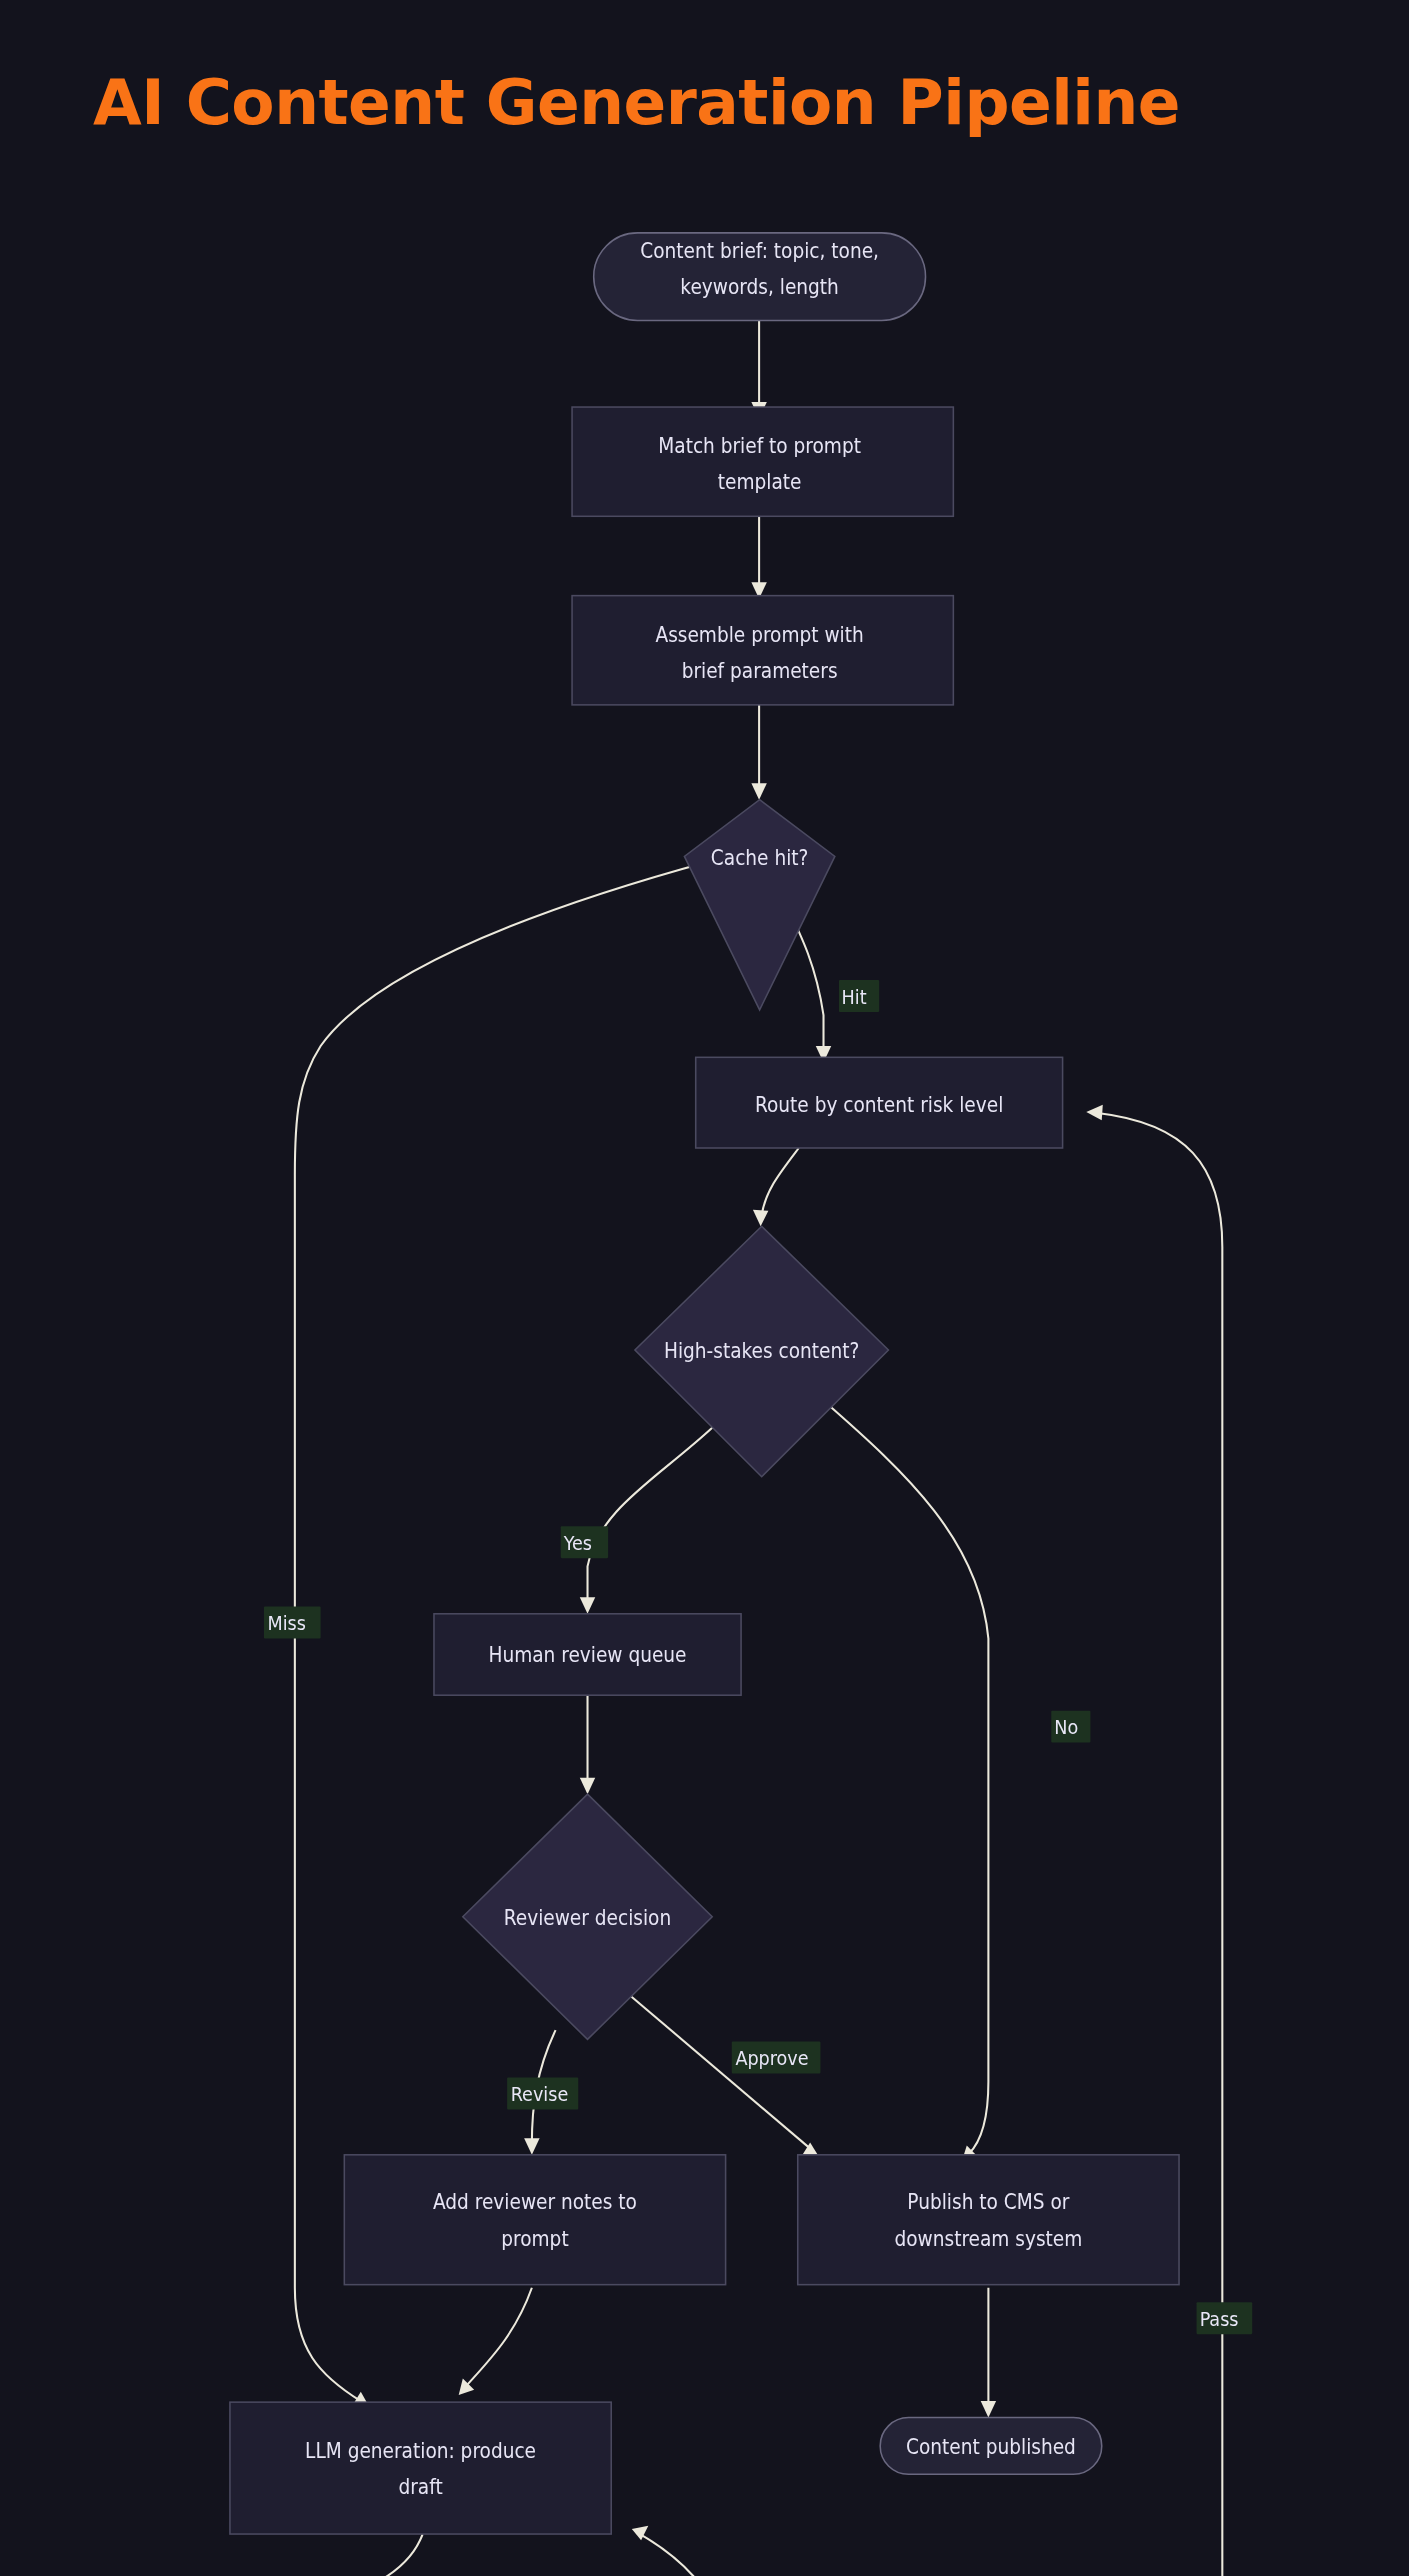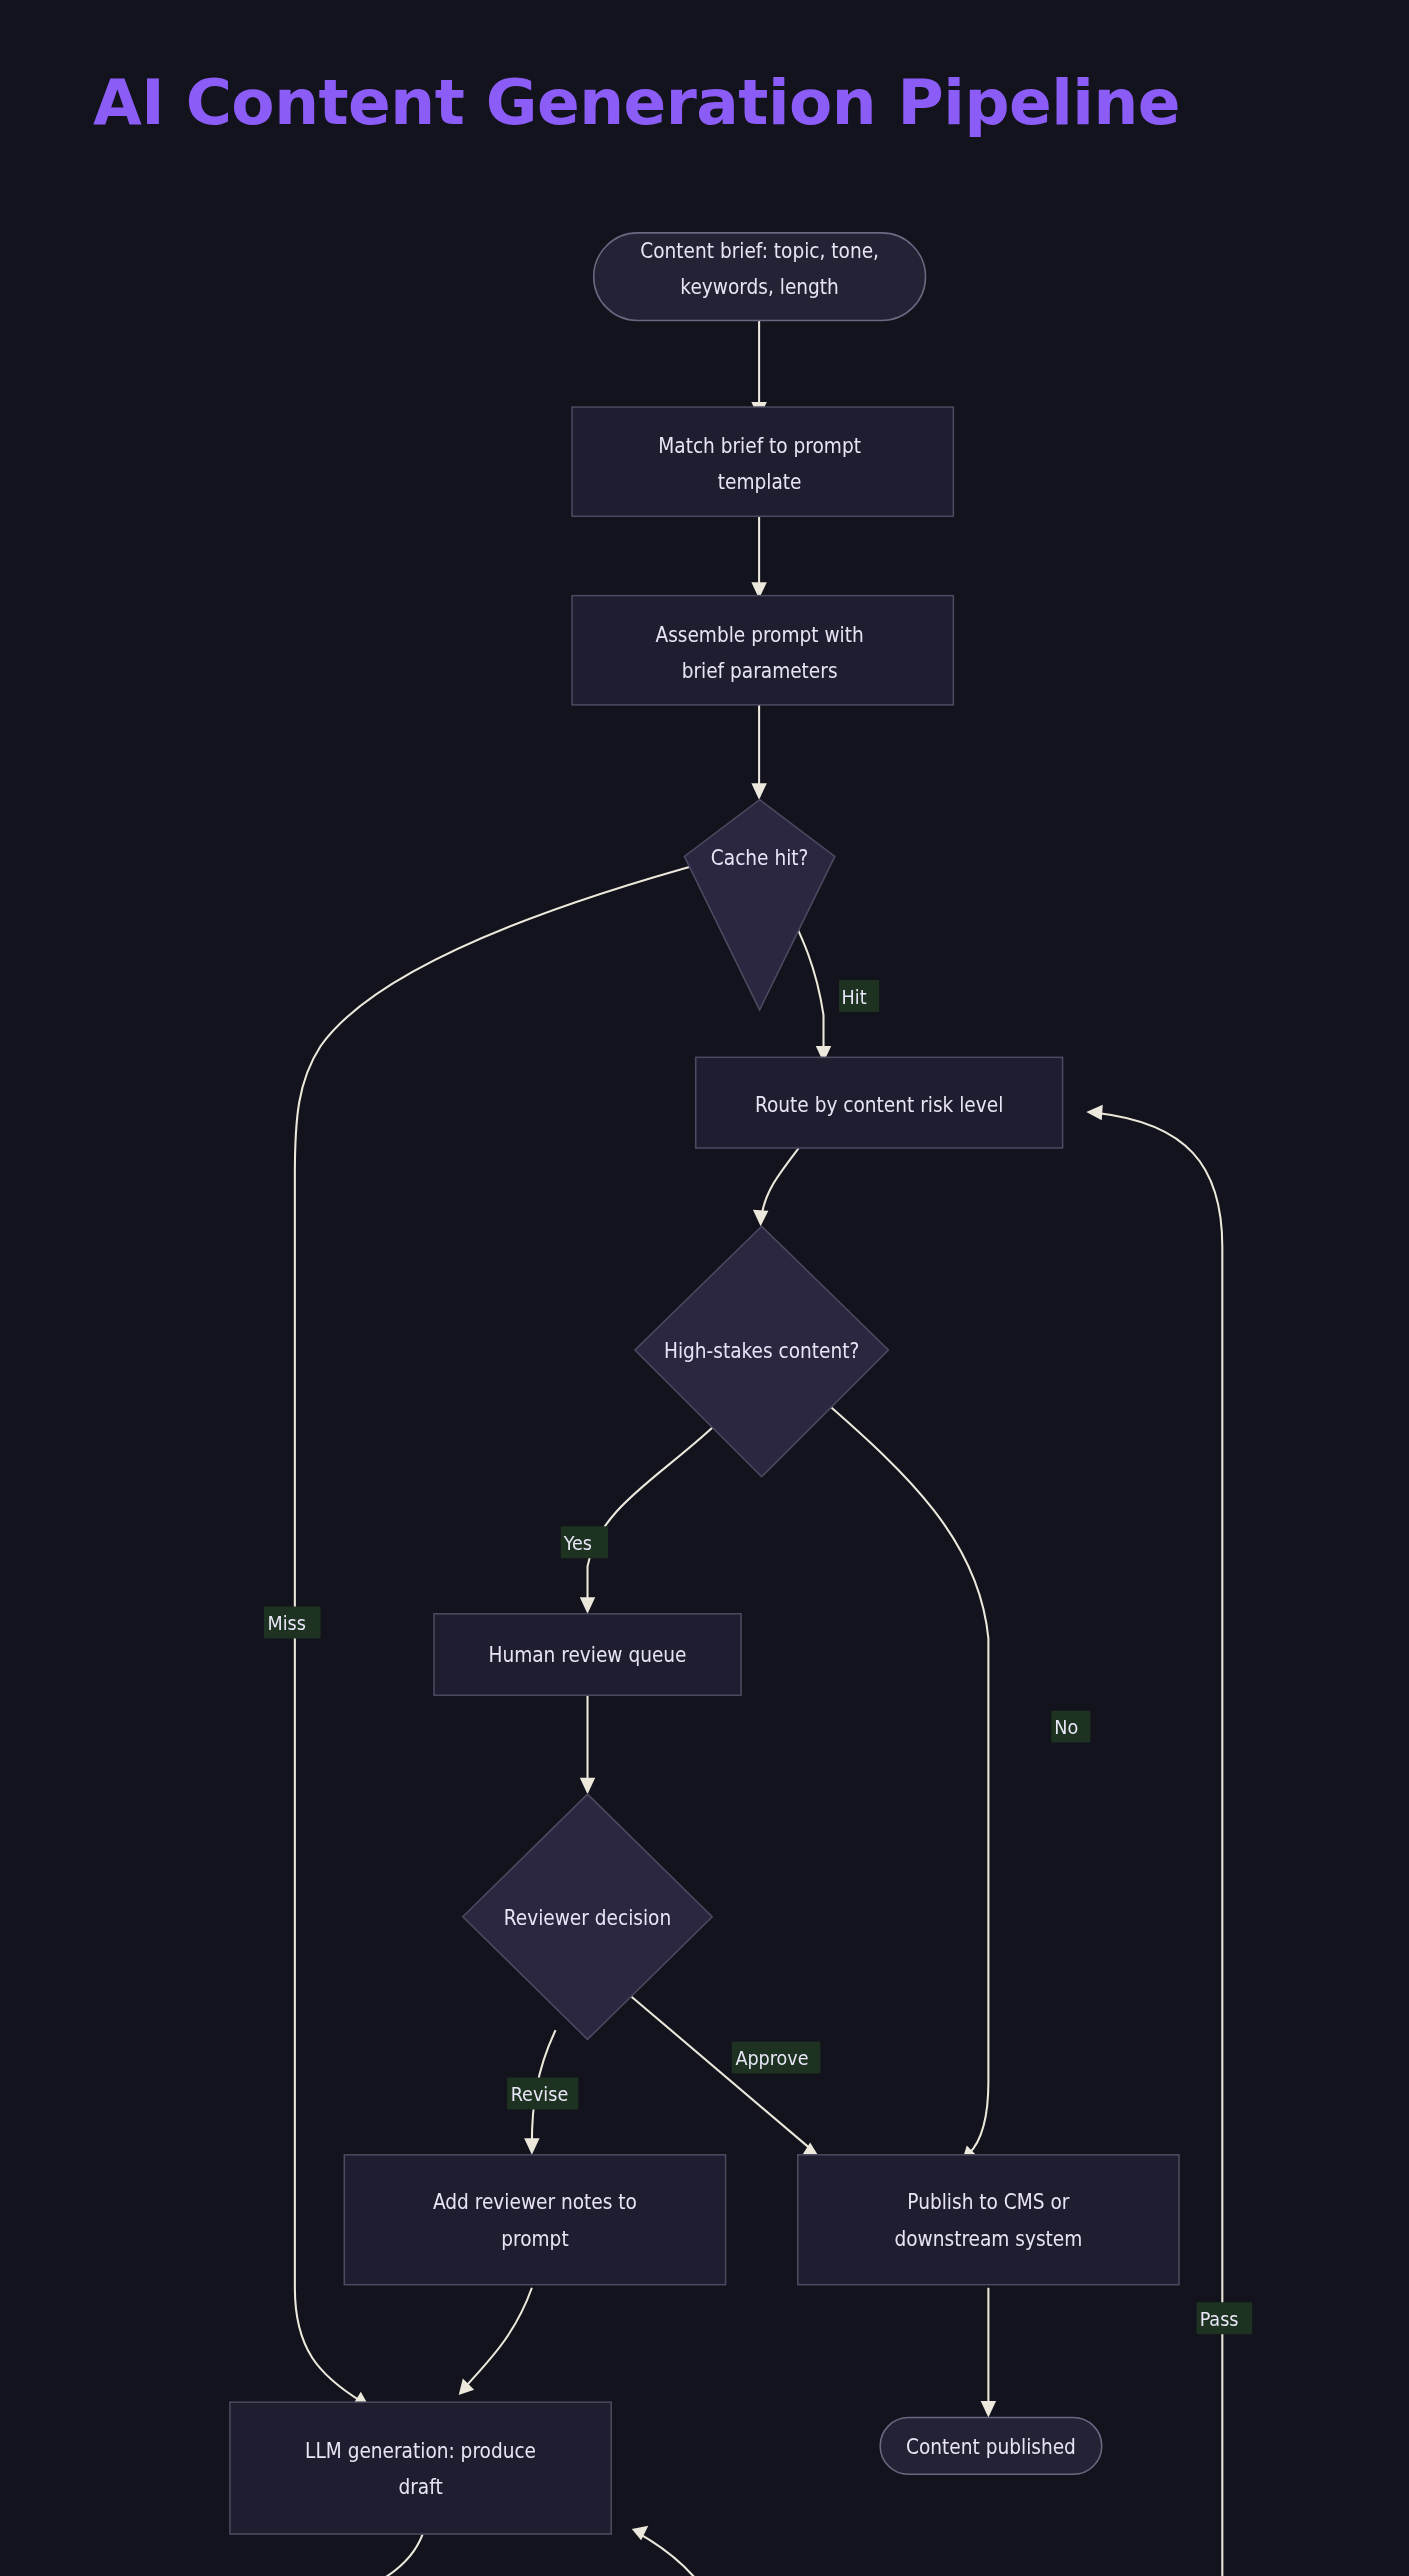--- a/index.html
+++ b/index.html
@@ -1,21 +1,21 @@
 <!DOCTYPE html>
 <html style="font-size:8.2px"><head>
 <meta charset="utf-8">
 <style>
   html,body{margin:0;padding:0;background:#13131d;}
   body{width:1410px;height:4018px;position:relative;overflow:hidden;
        font-family:"DejaVu Sans Condensed","Liberation Sans",sans-serif;}
   #canvas{position:absolute;inset:0;width:1410px;height:4018px;}
   .title{
     position:absolute;left:93px;top:66px;width:1236px;
-    font-size:63px;font-weight:bold;color:#8b5cf6;letter-spacing:-0.5px;
+    font-size:63px;font-weight:bold;color:#f97316;letter-spacing:-0.5px;
     font-family:"DejaVu Sans","Liberation Sans",sans-serif;
   }
   svg text{font-family:"DejaVu Sans Condensed","Liberation Sans",sans-serif;}
   .nodeText{fill:#e7e5f5;font-size:40px;}
   .edgeLabelText{fill:#e9e7f7;font-size:38px;}
   .shape-rect{fill:#1f1e30;stroke:#4b4a60;stroke-width:3;}
   .shape-stadium{fill:#242336;stroke:#6a6880;stroke-width:3;}
   .shape-diamond{fill:#2b2740;stroke:#4b4a60;stroke-width:3;}
   .edge{fill:none;stroke:#ece9dc;stroke-width:4;}
   .arrowhead{fill:#ece9dc;}

